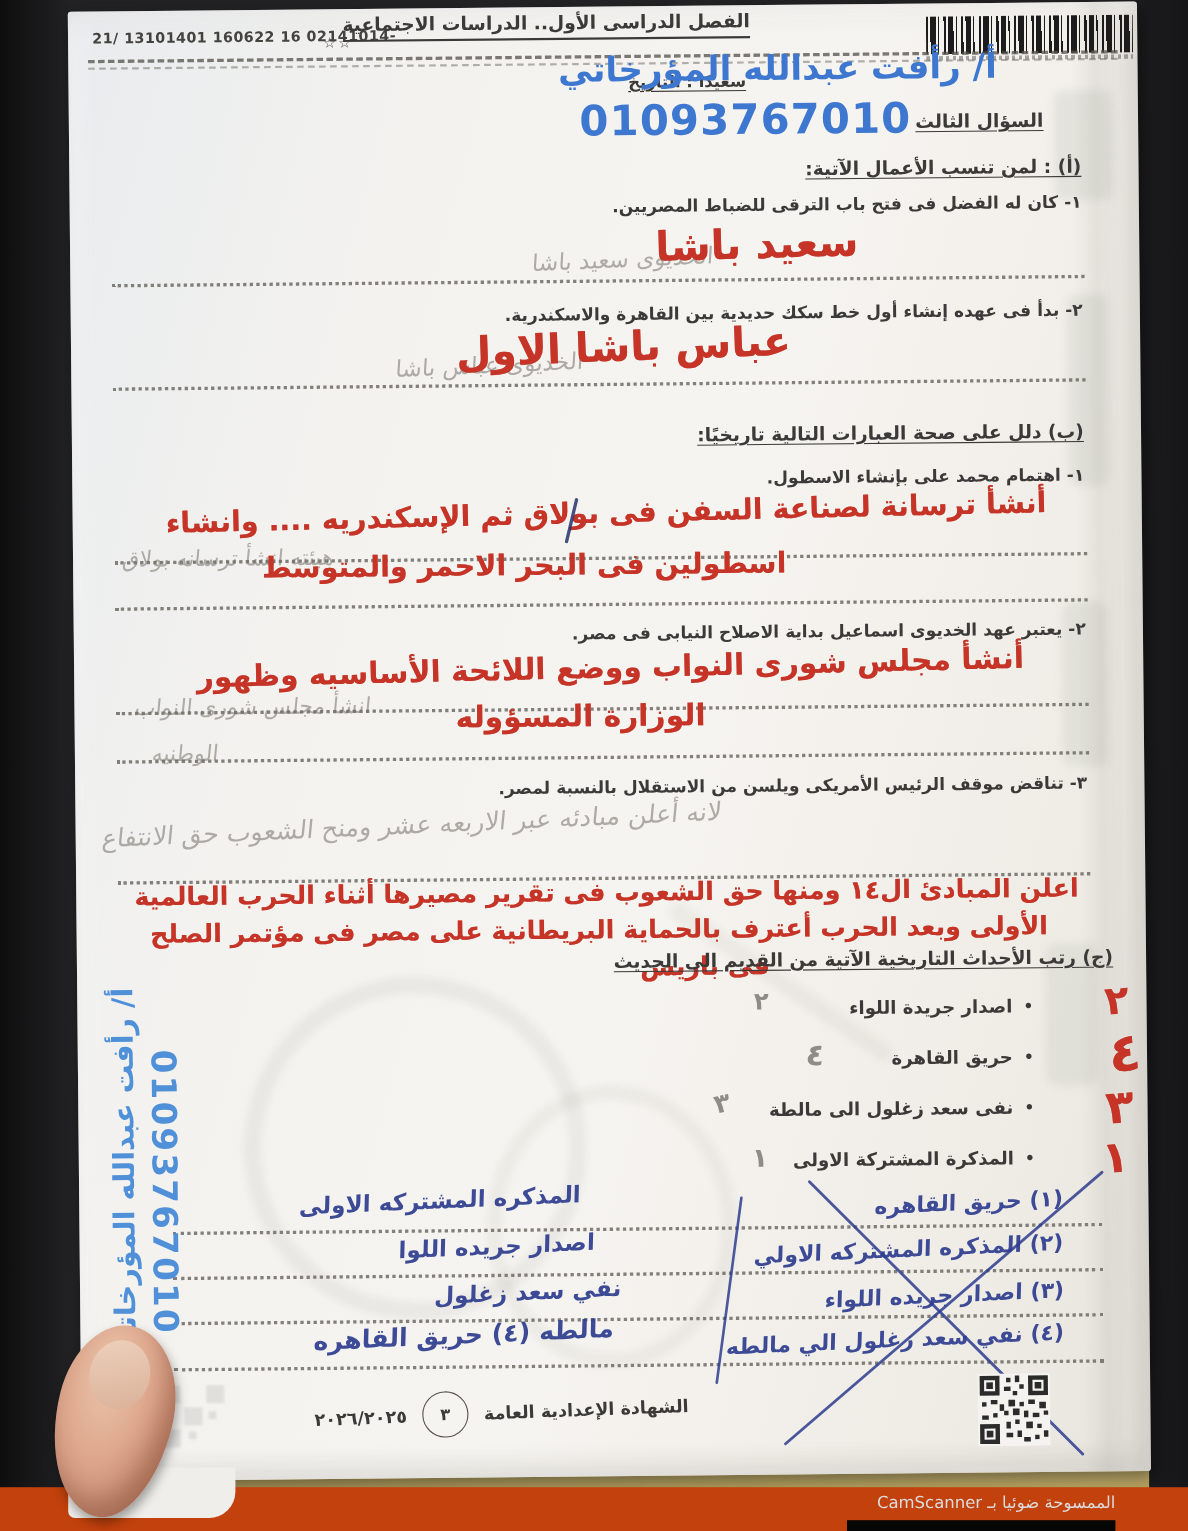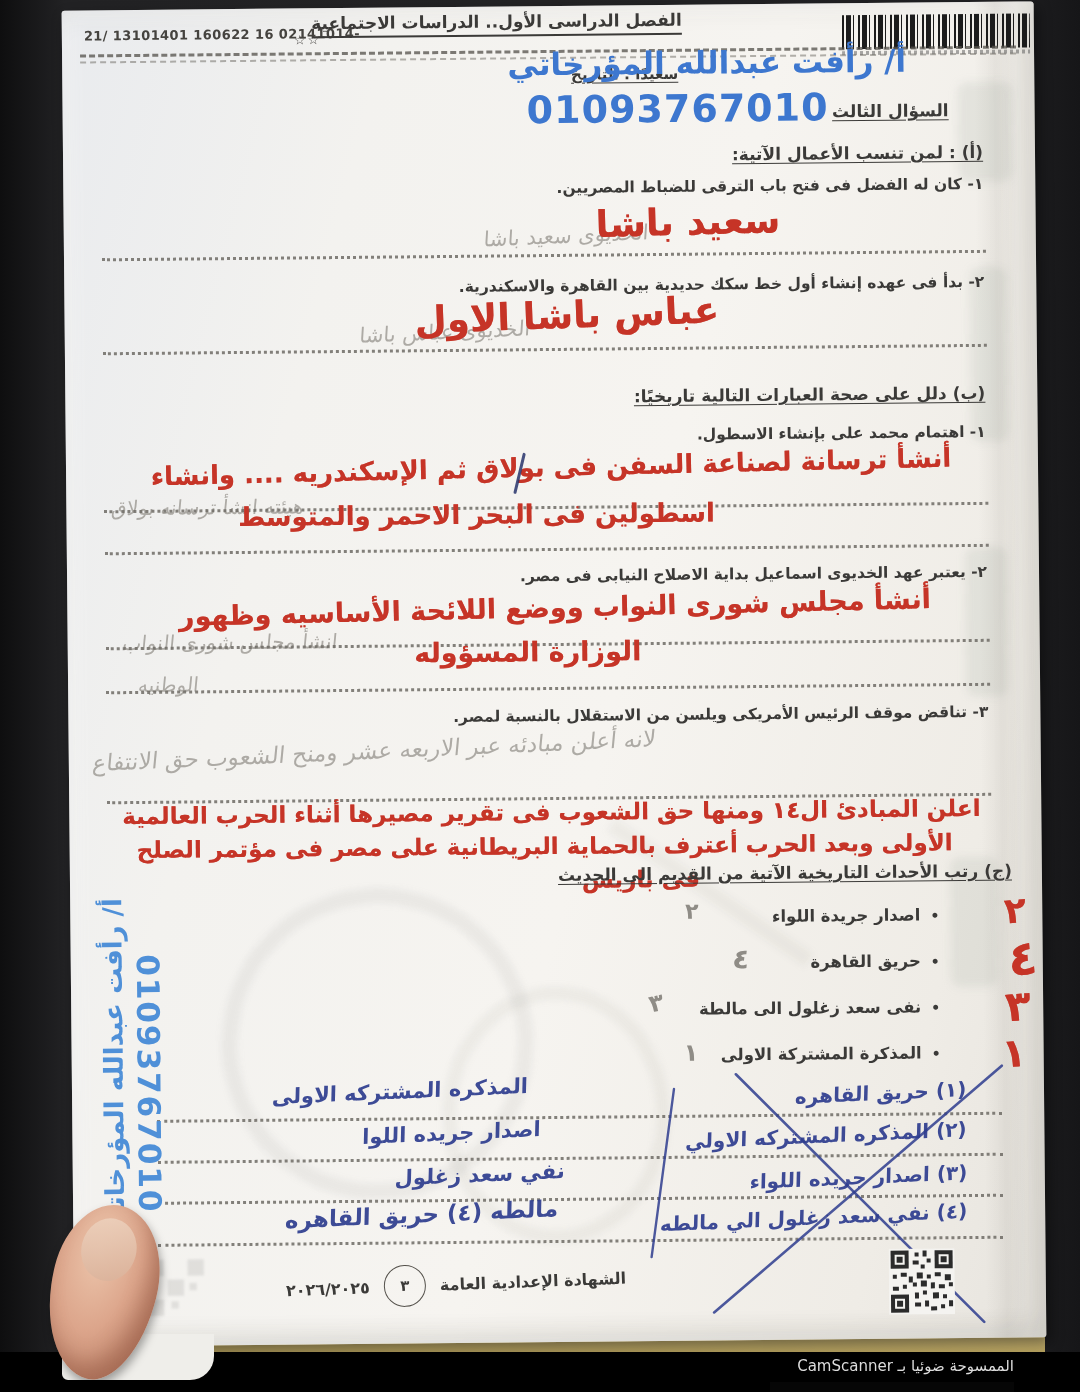--- a/index.html
+++ b/index.html
@@ -114,21 +114,21 @@
   #bleed3{left:898px;top:545px;width:42px;height:150px}
   #bleed4{left:880px;top:855px;width:48px;height:130px}
   #ghost1{left:150px;top:880px;width:280px;height:280px;border:16px solid rgba(125,123,118,.09);border-radius:50%;filter:blur(3px)}
   #ghost2{left:370px;top:980px;width:200px;height:230px;border:14px solid rgba(125,123,118,.08);border-radius:50%;filter:blur(3px)}
   #ghost3{left:520px;top:880px;width:240px;height:16px;background:rgba(125,123,118,.08);transform:rotate(35deg);filter:blur(3px)}
   #crease{left:912px;top:0;width:42px;height:100%;background:linear-gradient(90deg,transparent,rgba(90,85,75,.08) 50%,transparent)}
 
   
   #desk{position:absolute;left:130px;top:1320px;width:915px;height:34px;z-index:1;
     background:linear-gradient(#ddca8e,#b5a05c);clip-path:polygon(0 72%,55% 12%,100% 42%,100% 100%,0 100%)}
-  #bottom-bar{position:absolute;left:0;top:1352px;width:1080px;height:40px;background:#000000;z-index:4}
+  #bottom-bar{position:absolute;left:0;top:1352px;width:1080px;height:40px;background:#c2410c;z-index:4}
   #cs-label{position:absolute;right:66px;top:5px;font-size:15px;color:#dddddd;direction:rtl;white-space:nowrap}
   #cs-black{position:absolute;right:66px;top:30px;width:244px;height:10px;background:#060606}
   #paper-corner{position:absolute;left:62px;top:1334px;width:152px;height:46px;background:#efeeea;border-radius:0 0 24px 6px;z-index:5}
   #thumb{position:absolute;left:50px;top:1204px;width:106px;height:176px;z-index:10;
     background:radial-gradient(ellipse at 38% 28%,#ecc5ab 0%,#dca58b 45%,#c48a71 75%,#a9735d 100%);
     border-radius:48% 52% 45% 55%/42% 46% 54% 58%;transform:rotate(14deg);
     box-shadow:inset -10px -14px 20px rgba(120,60,40,.35),3px 5px 10px rgba(0,0,0,.35)}
   #thumb-nail{position:absolute;left:20%;top:8%;width:52%;height:36%;
     background:linear-gradient(160deg,#eed3bf,#d9b098);border-radius:50%;opacity:.9}
 </style>

